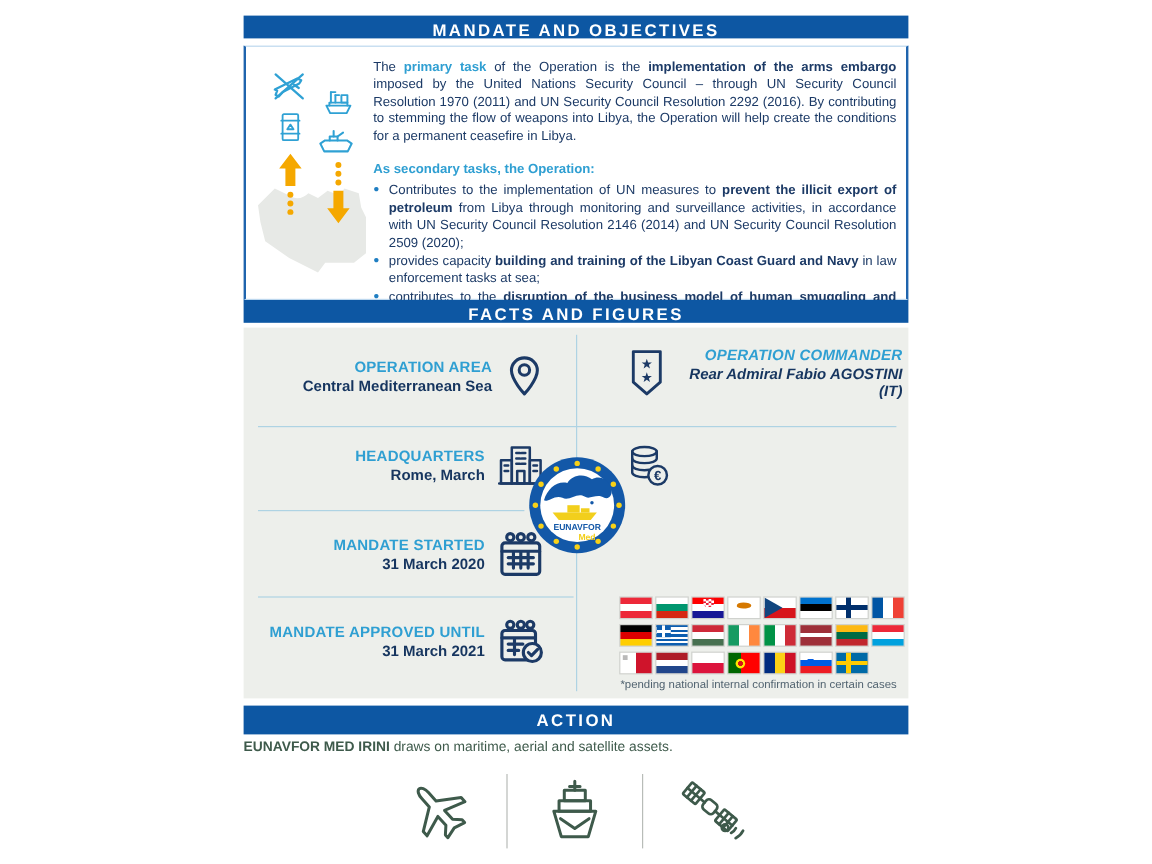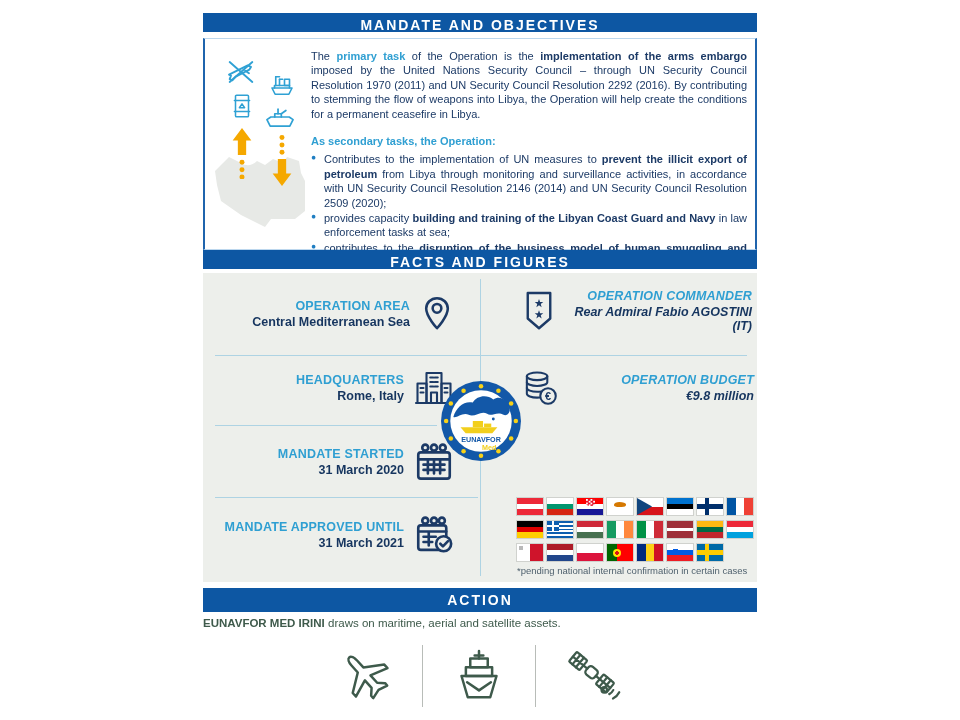--- a/index.html
+++ b/index.html
@@ -141,21 +141,21 @@
       <span class="icobox">
         <svg width="36" height="40" viewBox="0 0 24 26" fill="none" stroke="#1c3a66" stroke-width="1.7" stroke-linecap="round" stroke-linejoin="round">
           <path d="M12 2.5 C7.9 2.5 4.8 5.6 4.8 9.4 C4.8 14.8 12 22.5 12 22.5 S19.2 14.8 19.2 9.4 C19.2 5.6 16.1 2.5 12 2.5 Z"></path>
           <circle cx="12" cy="9.2" r="2.9"></circle>
         </svg>
       </span>
     </div>
     <div class="lrow" style="top:92px;height:46px;">
       <div class="ltext">
         <div class="flabel">HEADQUARTERS</div>
-        <div class="fvalue">Rome, Italy</div>
+        <div class="fvalue">Rome, March</div>
       </div>
       <span class="icobox">
         <svg width="42" height="40" viewBox="0 0 28 24" fill="none" stroke="#1c3a66" stroke-width="1.4" stroke-linecap="round" stroke-linejoin="round">
           <rect x="9" y="2" width="10" height="20"></rect>
           <path d="M11.5 5 h2 M14.5 5 h2 M11.5 8 h2 M14.5 8 h2 M11.5 11 h2 M14.5 11 h2"></path>
           <rect x="12" y="15" width="4" height="7"></rect>
           <rect x="3" y="9" width="6" height="13"></rect>
           <rect x="19" y="9" width="6" height="13"></rect>
           <path d="M5 12 h2 M5 15 h2 M21 12 h2 M21 15 h2 M2 22 h24"></path>
         </svg>
@@ -211,24 +211,20 @@
       <span class="icobox">
         <svg width="38" height="40" viewBox="0 0 26 26" fill="none" stroke="#1c3a66" stroke-width="1.4" stroke-linecap="round">
           <ellipse cx="11" cy="5" rx="7" ry="2.6"></ellipse>
           <path d="M4 5 v4 c0 1.4 3.1 2.6 7 2.6 s7 -1.2 7 -2.6 v-4"></path>
           <path d="M4 9 v4 c0 1.4 3.1 2.6 7 2.6 c1 0 2 -0.08 2.8 -0.22"></path>
           <path d="M4 13 v4 c0 1.4 3.1 2.6 7 2.6 c0.6 0 1.2 -0.03 1.8 -0.08"></path>
           <circle cx="18.5" cy="18.5" r="5.3" fill="#edefeb"></circle>
           <text x="18.5" y="21.2" font-size="7.5" text-anchor="middle" fill="#1c3a66" stroke="none" font-weight="bold">€</text>
         </svg>
       </span>
-      <div class="ltext" style="width:185px;">
-        <div class="flabel">OPERATION BUDGET</div>
-        <div class="fvalue">€9.8 million</div>
-      </div>
     </div>
     <div class="flags">
         <div class="flag" title="Austria" style="background: linear-gradient(rgb(237, 41, 57) 0%, rgb(237, 41, 57) 33.3%, rgb(255, 255, 255) 33.3%, rgb(255, 255, 255) 66.7%, rgb(237, 41, 57) 66.7%, rgb(237, 41, 57) 100%);"></div>
         <div class="flag" title="Bulgaria" style="background: linear-gradient(rgb(255, 255, 255) 0%, rgb(255, 255, 255) 33.3%, rgb(0, 150, 110) 33.3%, rgb(0, 150, 110) 66.7%, rgb(214, 38, 18) 66.7%, rgb(214, 38, 18) 100%);"></div>
         <div class="flag" title="Croatia" style="background: linear-gradient(rgb(255, 0, 0) 0%, rgb(255, 0, 0) 33.3%, rgb(255, 255, 255) 33.3%, rgb(255, 255, 255) 66.7%, rgb(23, 23, 150) 66.7%, rgb(23, 23, 150) 100%);">
           <div style="left: 34%; top: 5%; width: 9px; height: 7px; background: repeating-conic-gradient(rgb(232, 17, 45) 0deg, rgb(232, 17, 45) 25%, rgb(255, 255, 255) 0deg, rgb(255, 255, 255) 50%) 0% 0% / 4.5px 3.6px; border-radius: 0px 0px 45% 45%;"></div>
         </div>
         <div class="flag" title="Cyprus" style="background: rgb(255, 255, 255);">
           <div style="left: 28%; top: 26%; width: 44%; height: 28%; background: rgb(213, 120, 0); border-radius: 50% 60% 40% 50% / 60% 50% 50% 40%;"></div>
         </div>

